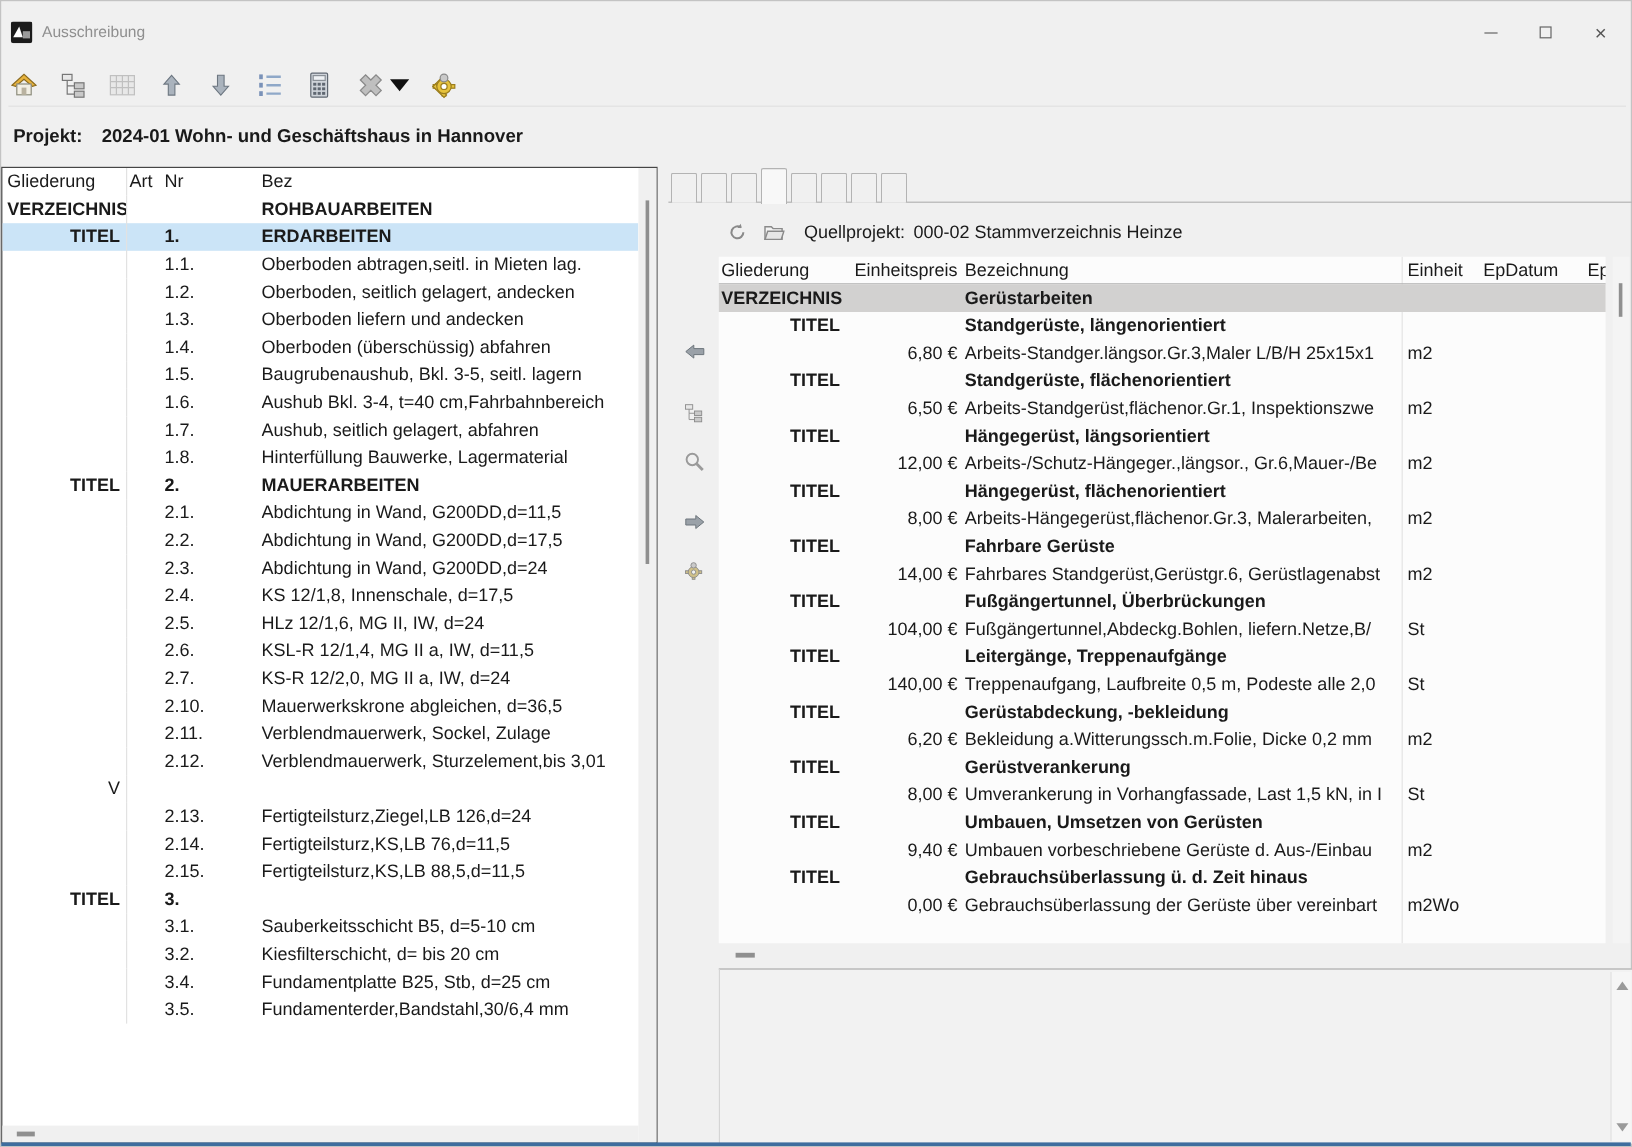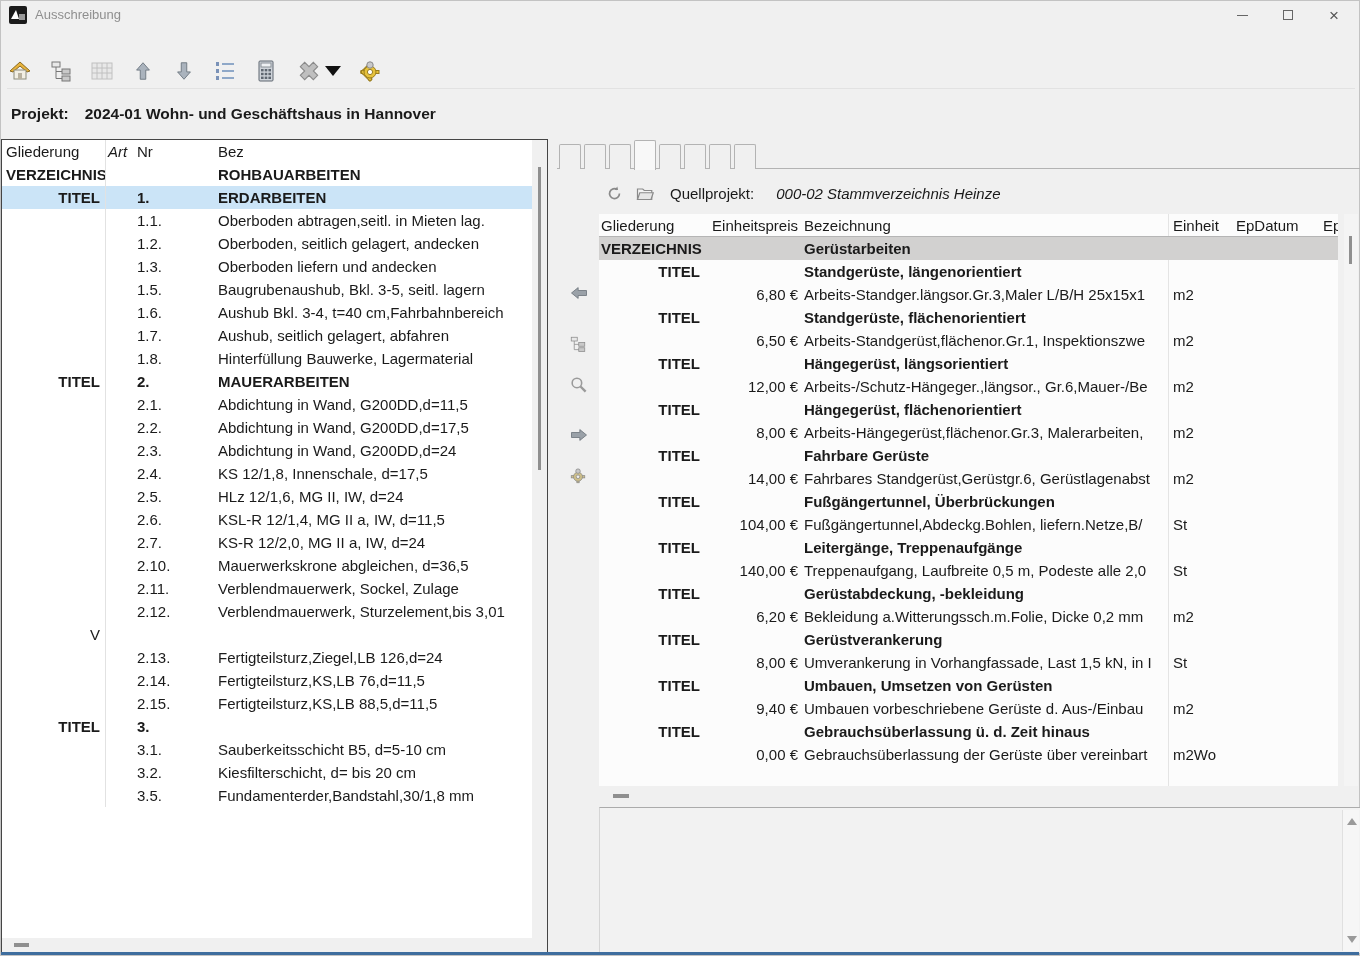--- a/index.html
+++ b/index.html
@@ -1,21 +1,21 @@
 <!DOCTYPE html>
 <html><head>
 <meta charset="utf-8">
 <style>
   * { margin:0; padding:0; box-sizing:border-box; }
   html,body { width:1360px; height:956px; overflow:hidden; }
   body { font-family:"Liberation Sans",sans-serif; font-size:15px; color:#1a1a1a; background:#f0f0f0; position:relative; }
   #app { position:absolute; inset:0; border:1px solid #c3c3c3; }
 
   
-  .titlebar { position:absolute; left:0; top:0; width:100%; height:28px;padding-left:11px; }
+  .titlebar { position:absolute; left:0; top:12px; width:100%; height:28px;padding-left:11px; }
   .app-icon { position:absolute; left:8px; top:5px; width:18px; height:18px; }
   .win-title { position:absolute; left:34px; top:0; line-height:28px; font-size:13px; color:#8f8f8f; }
   .win-btns { position:absolute; right:2px; top:0; height:28px; display:flex; }
   .win-btn { width:46px; height:28px; display:flex; align-items:center; justify-content:center; color:#555; }
   .glyph-min { width:11px; height:1px; background:#666; }
   .glyph-max { width:10px; height:10px; border:1px solid #666; }
   .glyph-close { font-size:17px; color:#555; line-height:1; }
 
   
   .menubar { position:absolute; left:2px; top:28px; height:24px; display:flex; }
@@ -30,21 +30,21 @@
 
   
   .project { position:absolute; left:10px; top:104px; font-weight:bold; font-size:15.5px; }
   .project .pv { margin-left:16px; }
 
   
   .left-panel { position:absolute; left:0; top:138px; width:547px; height:814px; background:#fff; border:1px solid #454545; }
   .lcontent { position:absolute; left:0; top:0; right:15px; bottom:14px; overflow:hidden; }
   .lrow, .lheader { display:flex; height:23px; line-height:23px; white-space:nowrap; }
   .lc-g { width:104px; padding-left:4px; border-right:1px solid #e2e2e2; flex:none; overflow:hidden; }
-  .lc-art { width:26px; padding-left:2px; flex:none;font-style:italic; }
+  .lc-art { width:26px; padding-left:2px; flex:none; }
   .lc-nr { width:86px; padding-left:5px; flex:none; }
   .lc-bez { flex:1; overflow:hidden; }
   .lrow.verz { font-weight:bold; }
   .lrow.titel { font-weight:bold; }
   .lrow.titel .lc-g, .lrow.vrow .lc-g { text-align:right; padding-right:5px; }
   .lrow.selected { background:#cbe4f7; }
   .lv-scroll { position:absolute; top:0; right:0; width:15px; height:100%; background:#f0f0f0; }
   .lv-thumb { position:absolute; top:27px; right:6px; width:3px; height:303px; background:#8f8f8f; }
   .lh-scroll { position:absolute; left:0; bottom:0; right:15px; height:14px; background:#f0f0f0; }
   .lh-thumb { position:absolute; left:12px; top:5px; width:15px; height:4px; background:#8f8f8f; }
@@ -52,21 +52,21 @@
   
   .tabs { position:absolute; left:558px; top:139px; height:29px; display:flex; align-items:flex-end; z-index:2; }
   .tab { height:25px; line-height:25px; padding:0 10px; border:1px solid #b3b3b3; border-bottom:none; background:#f0f0f0; margin-right:3px; border-radius:2px 2px 0 0; position:relative; z-index:1; }
   .tab.active { height:30px; line-height:30px; background:#f8f8f8; z-index:3; margin-bottom:-1px; }
   .tabline { position:absolute; left:556px; top:167px; width:804px; border-top:1px solid #b3b3b3; z-index:0; }
 
   
   .source-row { position:absolute; left:605px; top:184px; height:22px; display:flex; align-items:flex-start; }
   .source-row .s-icon { margin-right:13px; }
   .source-label { margin-left:3px; }
-  .source-value { margin-left:22px;font-style:italic; }
+  .source-value { margin-left:7px; }
 
   
   .rtable { position:absolute; left:598px; top:213px; width:739px; height:572px; background:#fcfcfc; }
   .rdivider { position:absolute; left:569px; top:0; bottom:0; width:0; border-left:1px solid #e4e4e4; z-index:0; }
   .rheader, .rrow { display:flex; height:23px; line-height:23px; white-space:nowrap; position:relative; z-index:1; }
   .rheader { border-bottom:1px solid #b5b5b5; }
   .rc-g { width:105px; padding-left:2px; flex:none; overflow:hidden; }
   .rc-price { width:94px; text-align:right; flex:none; }
   .rc-bez { width:370px; padding-left:6px; flex:none; overflow:hidden; }
   .rc-unit { width:65px; padding-left:5px; flex:none; }
@@ -247,20 +247,26 @@
           </div>
           <div class="lrow pos">
             <span class="lc-g"></span>
             <span class="lc-art"></span>
             <span class="lc-nr">1.3.</span>
             <span class="lc-bez">Oberboden liefern und andecken</span>
           </div>
           <div class="lrow pos">
             <span class="lc-g"></span>
             <span class="lc-art"></span>
+            <span class="lc-nr">1.4.</span>
+            <span class="lc-bez">Oberboden (überschüssig) abfahren</span>
+          </div>
+          <div class="lrow pos">
+            <span class="lc-g"></span>
+            <span class="lc-art"></span>
             <span class="lc-nr">1.5.</span>
             <span class="lc-bez">Baugrubenaushub, Bkl. 3-5, seitl. lagern</span>
           </div>
           <div class="lrow pos">
             <span class="lc-g"></span>
             <span class="lc-art"></span>
             <span class="lc-nr">1.6.</span>
             <span class="lc-bez">Aushub Bkl. 3-4, t=40 cm,Fahrbahnbereich</span>
           </div>
           <div class="lrow pos">
@@ -378,22 +384,28 @@
           </div>
           <div class="lrow pos">
             <span class="lc-g"></span>
             <span class="lc-art"></span>
             <span class="lc-nr">3.2.</span>
             <span class="lc-bez">Kiesfilterschicht, d= bis 20 cm</span>
           </div>
           <div class="lrow pos">
             <span class="lc-g"></span>
             <span class="lc-art"></span>
+            <span class="lc-nr">3.4.</span>
+            <span class="lc-bez">Fundamentplatte B25, Stb, d=25 cm</span>
+          </div>
+          <div class="lrow pos">
+            <span class="lc-g"></span>
+            <span class="lc-art"></span>
             <span class="lc-nr">3.5.</span>
-            <span class="lc-bez">Fundamenterder,Bandstahl,30/1,8 mm</span>
+            <span class="lc-bez">Fundamenterder,Bandstahl,30/6,4 mm</span>
           </div>
         </div>
     </div>
     <div class="lv-scroll">
         <div class="lv-thumb"></div>
       </div>
     <div class="lh-scroll">
         <div class="lh-thumb"></div>
       </div>
   </div>

